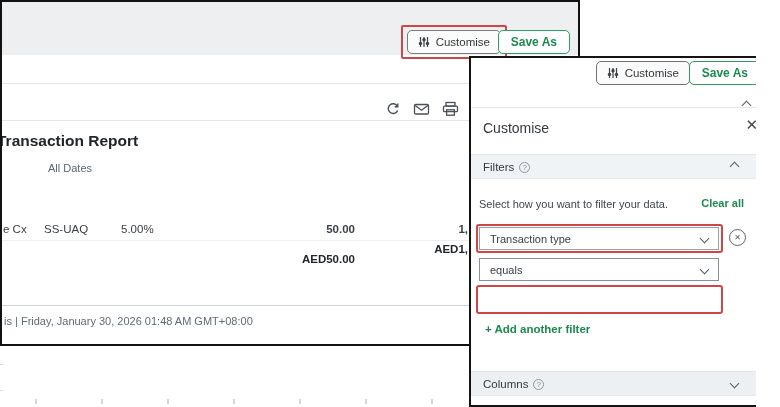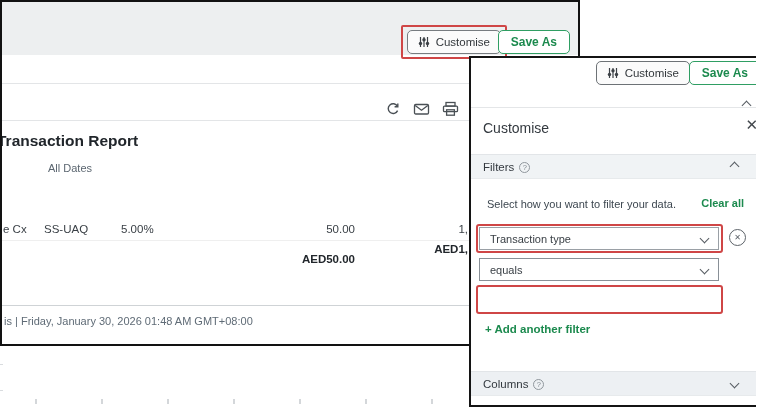--- a/index.html
+++ b/index.html
@@ -34,21 +34,21 @@
   .icon-row svg { display:block; }
 
   .report-title { position:absolute; left:-5px; top:130px; font-size:15.5px; font-weight:bold; color:#21262b;
     white-space:nowrap; }
   .report-subtitle { position:absolute; left:46px; top:160px; font-size:11px; color:#5b6670; }
 
   .thead { position:absolute; left:0; right:0; top:191px; height:26px;
     border-top:1px solid #e2e4e6; border-bottom:1px solid #b7bbbf; background:#fff; }
   .th { position:absolute; top:6px; font-size:11.5px; font-weight:bold; color:#2f353a; white-space:nowrap; }
   .cell { position:absolute; font-size:11.5px; color:#3a4046; white-space:nowrap; }
-  .num { text-align:right; }
+  .num { text-align:right;font-weight:bold; }
   .bold { font-weight:bold; color:#22272c; }
 
   .sort { position:absolute; width:7px; height:11px; top:8px; }
   .sort::before { content:""; position:absolute; top:0; left:0;
     border-left:3.5px solid transparent; border-right:3.5px solid transparent; border-bottom:4px solid #878d93; }
   .sort::after { content:""; position:absolute; bottom:0; left:0;
     border-left:3.5px solid transparent; border-right:3.5px solid transparent; border-top:4px solid #878d93; }
 
   .row-sep { position:absolute; left:0; right:0; top:238px; height:1px; background:#efefef; }
   .footer-sep { position:absolute; left:0; right:0; top:303px; height:1px; background:#cfd3d6; }
@@ -73,21 +73,21 @@
   .section-band { position:absolute; left:0; right:14px; height:25px; background:#f0f3f5;
     border-top:1px solid #e2e5e8; border-bottom:1px solid #e7eaec; }
   .band-filters { top:96px; }
   .band-columns { top:313px; background:#edf0f3; }
   .band-label { position:absolute; left:12px; top:6px; font-size:11.5px; color:#33393f; display:flex; gap:5px; align-items:center; }
   .band-chev { position:absolute; right:18px; top:8px; }
 
   .help { display:inline-flex; width:11px; height:11px; border:1px solid #90979d; border-radius:50%;
     font-size:7.5px; color:#7d858c; align-items:center; justify-content:center; }
 
-  .filter-desc { position:absolute; left:16px; top:140px; font-size:11px; color:#3d4750; }
+  .filter-desc { position:absolute; left:8px; top:140px; font-size:11px; color:#3d4750; }
   .clear-all { position:absolute; right:26px; top:139px; font-size:11px; font-weight:bold; color:#1c8a4e; cursor:pointer; }
 
   .dropdown { position:absolute; left:8px; width:240px; height:23px; background:#fff;
     border:1px solid #899097; border-radius:0; font-size:11px; color:#3a4046;
     display:flex; align-items:center; padding:0 10px; cursor:pointer; }
   .dropdown .chev { position:absolute; right:10px; }
   .dd-field { top:169px; border-color:#9aa0a6; }
   .dd-op    { top:200px; }
   .dd-value { top:230px; border-color:#9aa0a6; }
   .annot-dd { position:absolute; left:5px; width:247px; height:29px; border:2px solid #cf4646; border-radius:3px; }

